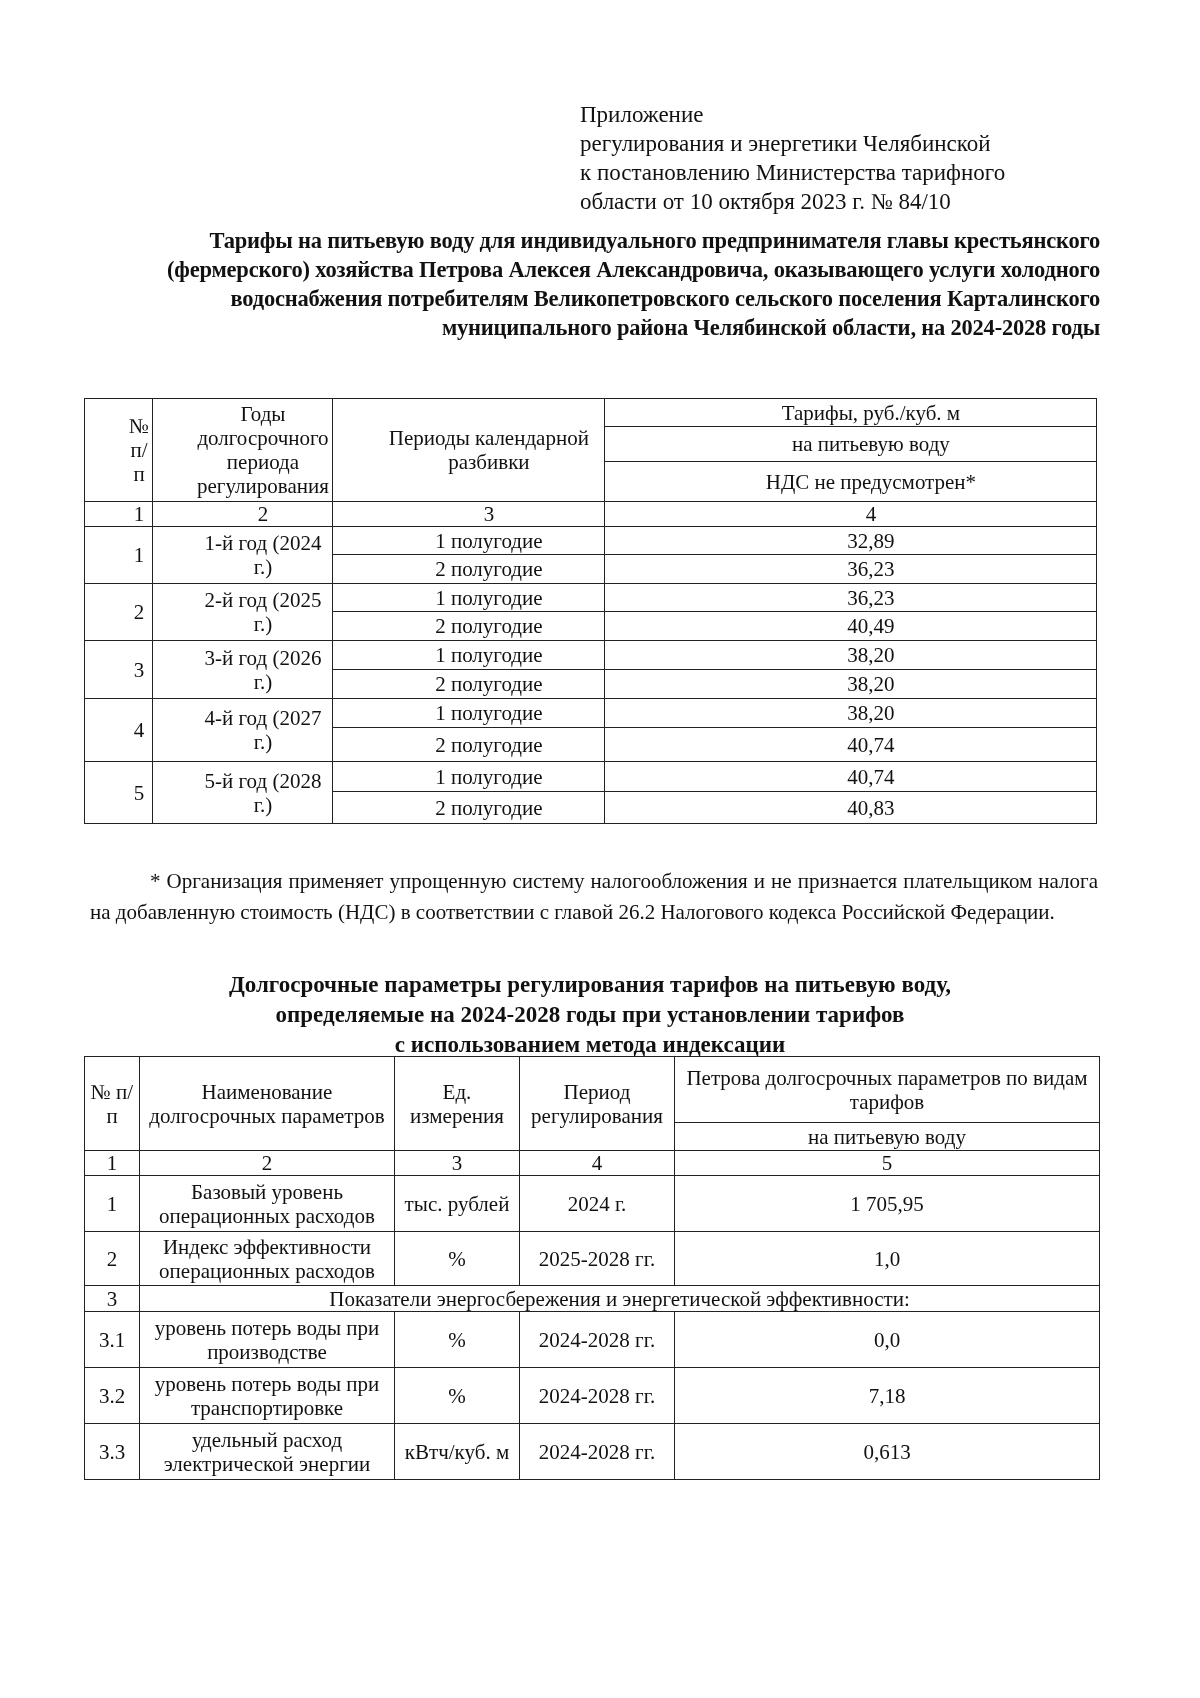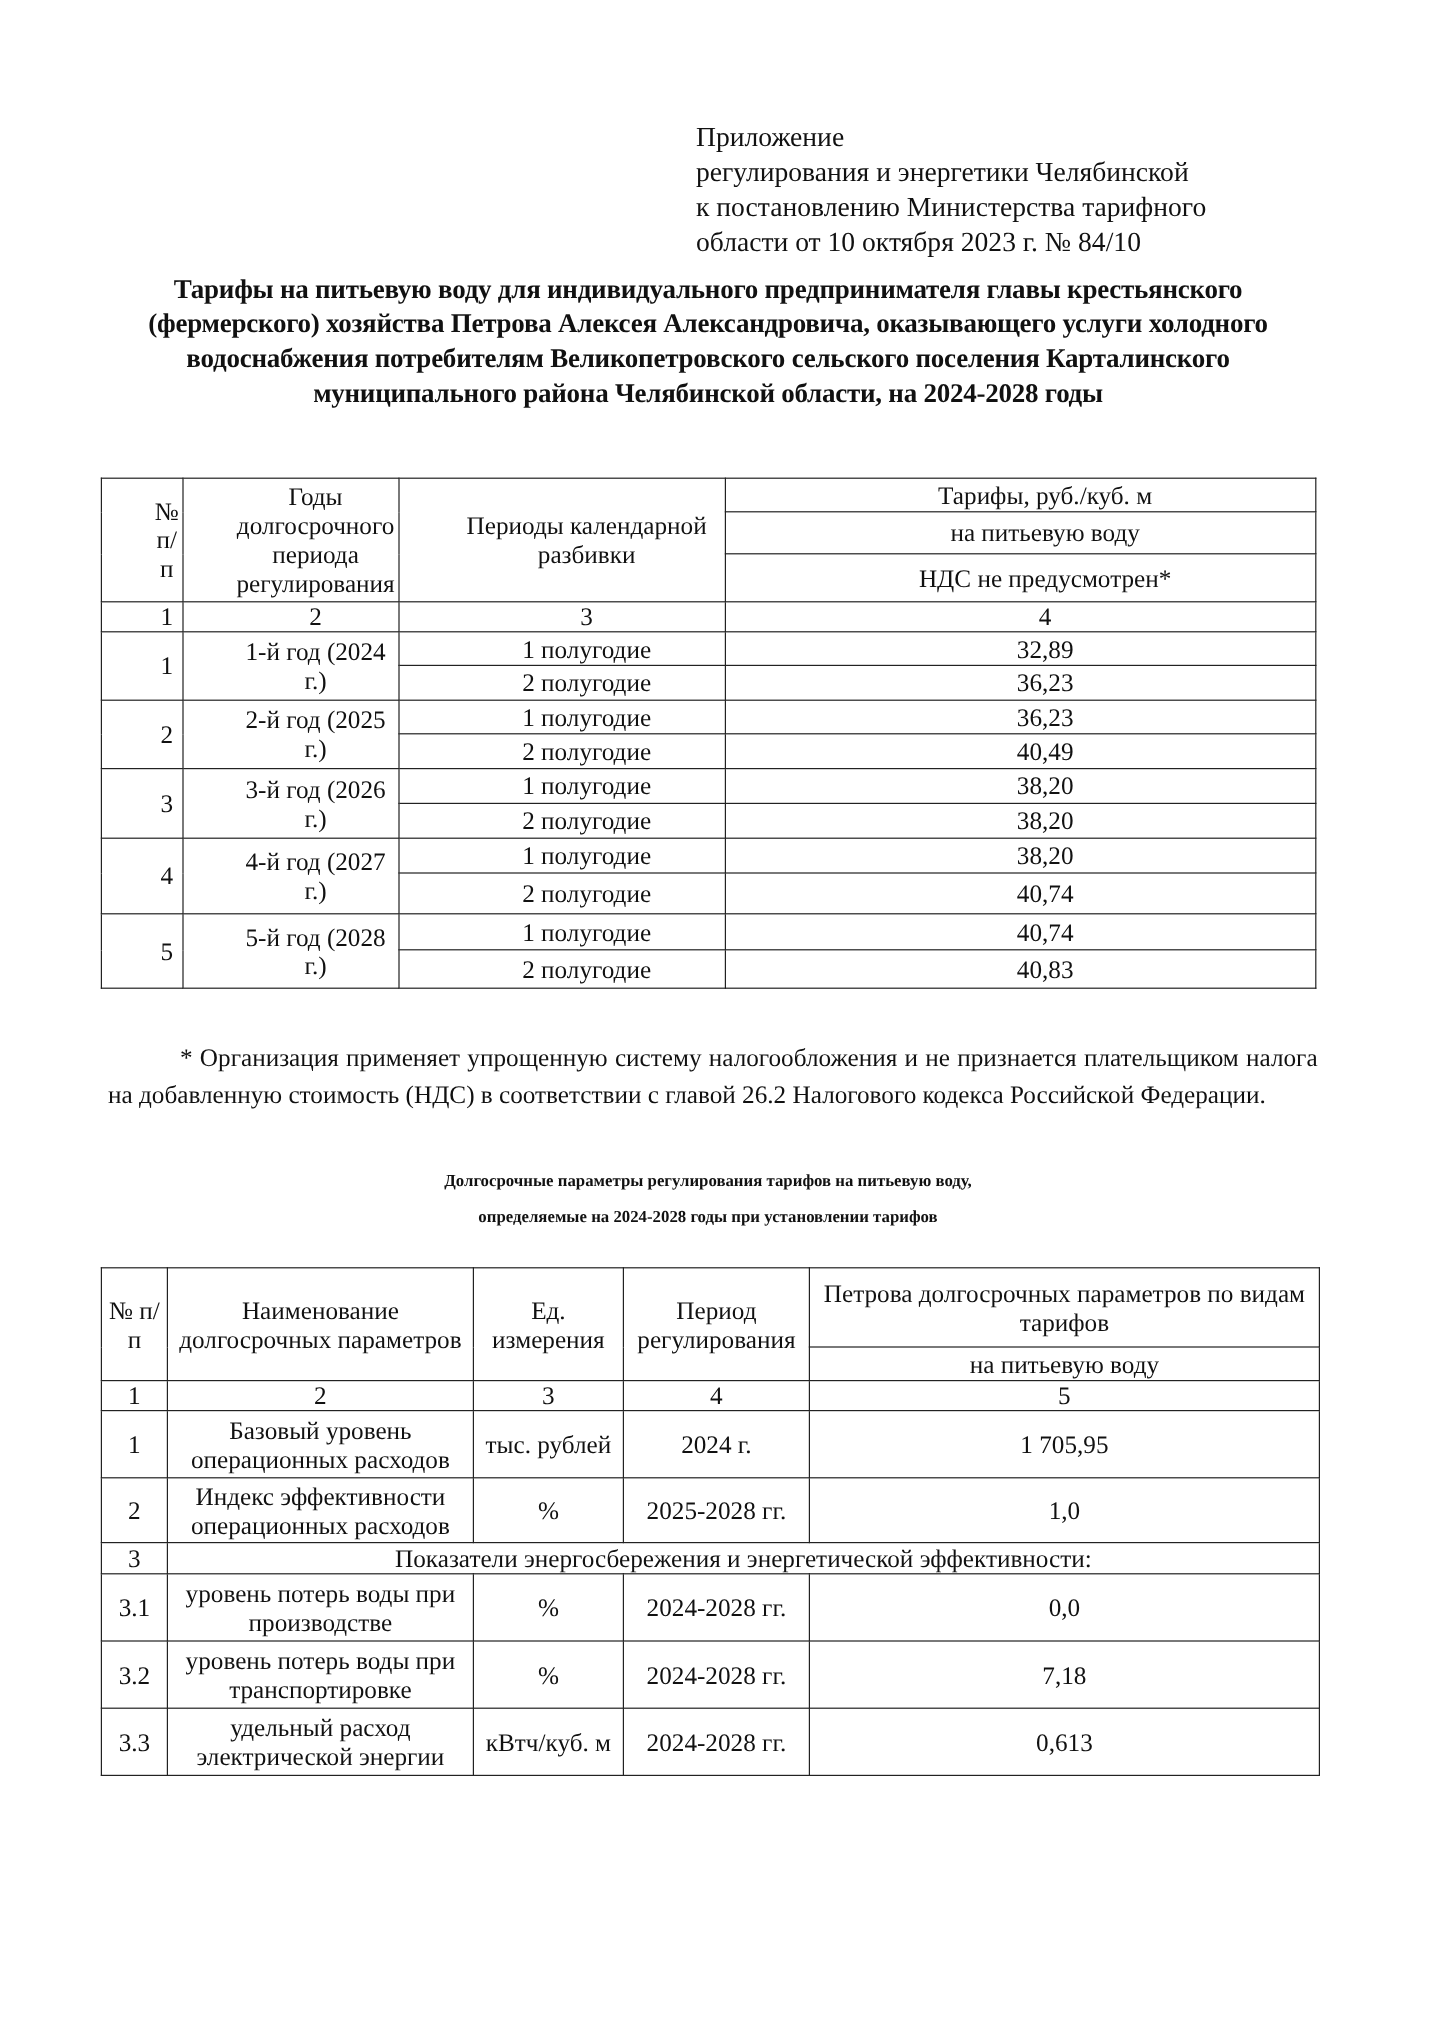--- a/index.html
+++ b/index.html
@@ -7,35 +7,35 @@
       width: 1200px; height: 1698px; position: relative; overflow: hidden;
       font-family: "Liberation Serif", "DejaVu Serif", serif;
       color: #111;
     }
     .appendix {
       position: absolute; left: 580px; top: 100px; width: 470px;
       font-size: 23px; line-height: 29px;
     }
     .title1 {
       position: absolute; left: 80px; top: 226px; width: 1020px;
-      text-align: center; font-weight: bold; font-size: 22.5px; line-height: 29px;
+      text-align: right; font-weight: bold; font-size: 22.5px; line-height: 29px;
       letter-spacing: -0.2px;
     }
     table { border-collapse: collapse; position: absolute; }
     td { border: 1.5px solid #222; text-align: center; vertical-align: middle; padding: 0 3px; }
     .t1 { left: 84px; top: 398px; width: 1013px; font-size: 21px; }
     .t1 td { line-height: 24px; padding-left: 44px; }
     .footnote {
       position: absolute; left: 90px; top: 866px; width: 1008px;
       font-size: 21px; line-height: 31px; text-align: justify;
     }
     .footnote .indent { display: inline-block; width: 60px; }
     .title2 {
       position: absolute; left: 100px; top: 970px; width: 980px;
-      text-align: center; font-weight: bold; font-size: 14px; line-height: 30px;
+      text-align: center; font-weight: bold; font-size: 23px; line-height: 30px;
     }
     .t2 { left: 84px; top: 1056px; width: 1016px; font-size: 21px; }
     .t2 td { line-height: 24px; }
     .left { text-align: center; }
   </style>
 </head>
 <body>
 
 <div class="appendix">
   <div>Приложение</div>
@@ -130,20 +130,21 @@
 </tbody>
   </table>
 
 <div class="footnote">
   <span class="indent"></span><span>* Организация применяет упрощенную систему налогообложения и не признается плательщиком налога на добавленную стоимость (НДС) в соответствии с главой 26.2 Налогового кодекса Российской Федерации.</span>
 </div>
 
 <div class="title2">
   <div>Долгосрочные параметры регулирования тарифов на питьевую воду,</div>
   <div>определяемые на 2024-2028 годы при установлении тарифов</div>
+  <div>с использованием метода индексации</div>
 </div>
 
 <table class="t2">
   <colgroup>
     <col style="width:55px">
       <col style="width:255px">
       <col style="width:125px">
       <col style="width:155px">
       <col>
   </colgroup>

